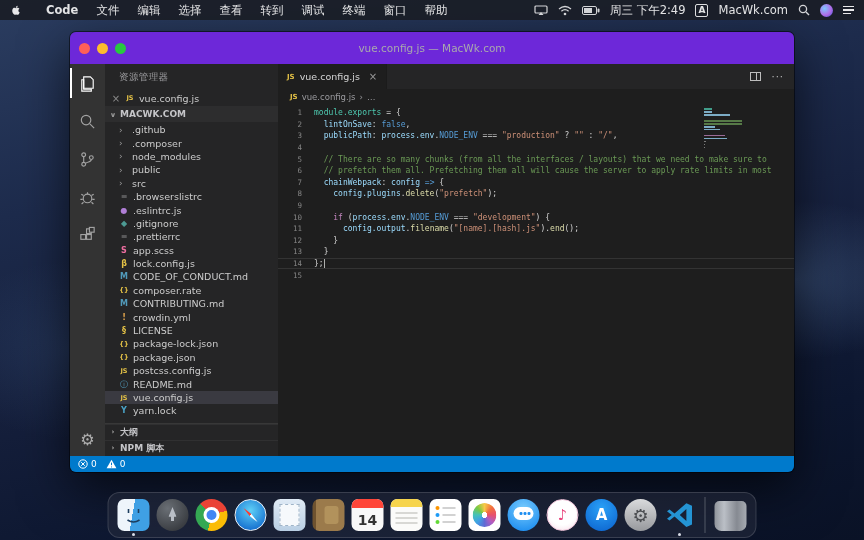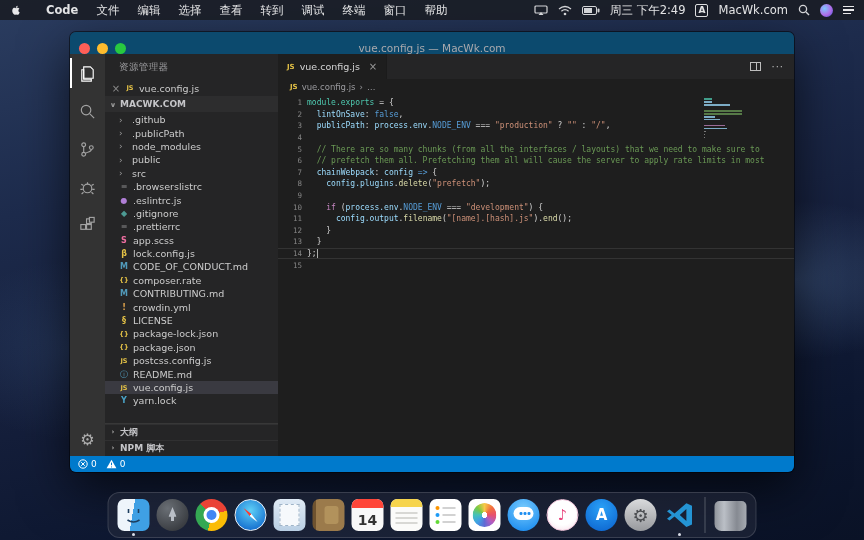--- a/index.html
+++ b/index.html
@@ -19,21 +19,21 @@
   .mb-ico { display:flex; align-items:center; opacity:.9; }
   .mb-ico svg { stroke:#e8e8ea; fill:none; }
   .input-badge { border:1px solid rgba(255,255,255,.85); border-radius:2px; font-size:9px; font-weight:bold; padding:0 2px; line-height:11px; }
   .siri-orb { width:13px; height:13px; border-radius:50%; background:radial-gradient(circle at 35% 35%, #7ec8ff, #b06ce8 55%, #3b4fd8 100%); }
   .nc-icon { display:flex; flex-direction:column; gap:2px; }
   .nc-icon i { display:block; width:11px; height:1.5px; background:#e8e8ea; }
   .nc-icon i:last-child { width:8px; }
 
   
   .vswindow { position:absolute; left:70px; top:32px; width:724px; height:440px; border-radius:6px; overflow:hidden; box-shadow:0 18px 50px rgba(0,0,0,.65), 0 0 0 1px rgba(0,0,0,.5); display:flex; flex-direction:column; }
-  .titlebar { height:22px; background:#0c4a6e; display:flex; align-items:flex-end; position:relative; flex:none; }
+  .titlebar { height:32px; background:#6d28d9; display:flex; align-items:center; position:relative; flex:none; }
   .traffic { display:flex; gap:7px; margin-left:9px; }
   .tl { width:11px; height:11px; border-radius:50%; }
   .tl.red{background:#ff5f57}.tl.yellow{background:#febc2e}.tl.green{background:#28c840}
   .win-title { position:absolute; left:0; right:0; text-align:center; font-size:10.5px; color:#a9a9ad; pointer-events:none; }
 
   .vsmain { flex:1; display:flex; min-height:0; }
 
   
   .activitybar { width:35px; background:#333333; display:flex; flex-direction:column; align-items:center; flex:none; }
   .ab-item { width:35px; height:38px; display:flex; align-items:center; justify-content:center; opacity:.55; position:relative; }
@@ -67,21 +67,21 @@
   .tab-rest { flex:1; }
   .tab-actions { display:flex; align-items:center; gap:10px; padding-right:10px; color:#bdbdbd; }
   .split-ico { width:11px; height:9px; border:1px solid #bdbdbd; position:relative; }
   .split-ico::after { content:""; position:absolute; left:50%; top:0; bottom:0; width:1px; background:#bdbdbd; }
   .more-dots { font-size:10px; letter-spacing:1px; }
   .breadcrumb { height:15px; display:flex; align-items:center; gap:4px; padding-left:12px; font-size:8.5px; color:#9a9a9e; flex:none; }
   .jsbadge { color:#e3c146; font-weight:bold; font-size:7px; }
   .codearea { flex:1; position:relative; overflow:hidden; font-family:"DejaVu Sans Mono","Liberation Mono",monospace; font-size:8px; padding-top:3px; }
   .cline { height:11.6px; display:flex; align-items:center; white-space:pre; }
   .cline .ln { width:24px; text-align:right; color:#858585; flex:none; font-size:7.5px; }
-  .cline .lt { padding-left:5px; }
+  .cline .lt { padding-left:12px; }
   .cline.cur { border-top:1px solid #333; border-bottom:1px solid #333; }
   .tk-cls{color:#4EC9B0}.tk-pun{color:#d4d4d4}.tk-prop{color:#9CDCFE}.tk-kw{color:#569CD6}
   .tk-str{color:#CE9178}.tk-com{color:#6A9955}.tk-fn{color:#DCDCAA}.tk-ctrl{color:#C586C0}
   .cursor { display:inline-block; width:1px; height:9px; background:#aeafad; vertical-align:middle; }
   .minimap { position:absolute; top:4px; right:52px; width:38px; }
   .mm-bar { height:1.6px; margin-bottom:1.4px; opacity:.75; }
 
   
   .statusbar { height:16px; background:#007acc; color:#fff; display:flex; align-items:center; justify-content:space-between; font-size:9px; padding:0 8px; flex:none; }
   .st-left, .st-right { display:flex; align-items:center; gap:9px; }
@@ -245,21 +245,21 @@
         <span class="chev">∨</span>
         <span>MACWK.COM</span>
       </div>
       <div class="tree" id="filetree">
           <div class="tree-row">
             <span class="chev">›</span>
             <span>.github</span>
           </div>
           <div class="tree-row">
             <span class="chev">›</span>
-            <span>.publicPath</span>
+            <span>.composer</span>
           </div>
           <div class="tree-row">
             <span class="chev">›</span>
             <span>node_modules</span>
           </div>
           <div class="tree-row">
             <span class="chev">›</span>
             <span>public</span>
           </div>
           <div class="tree-row">

